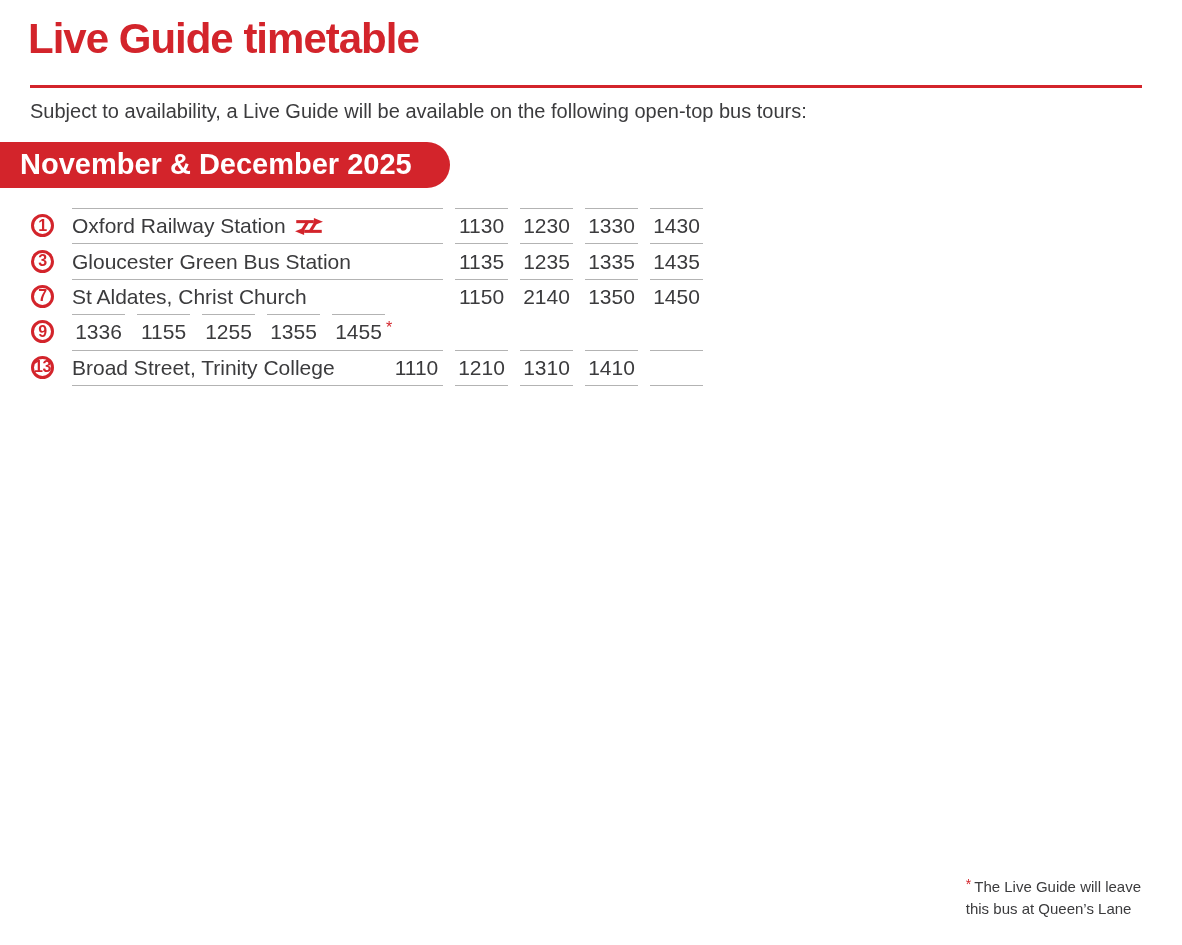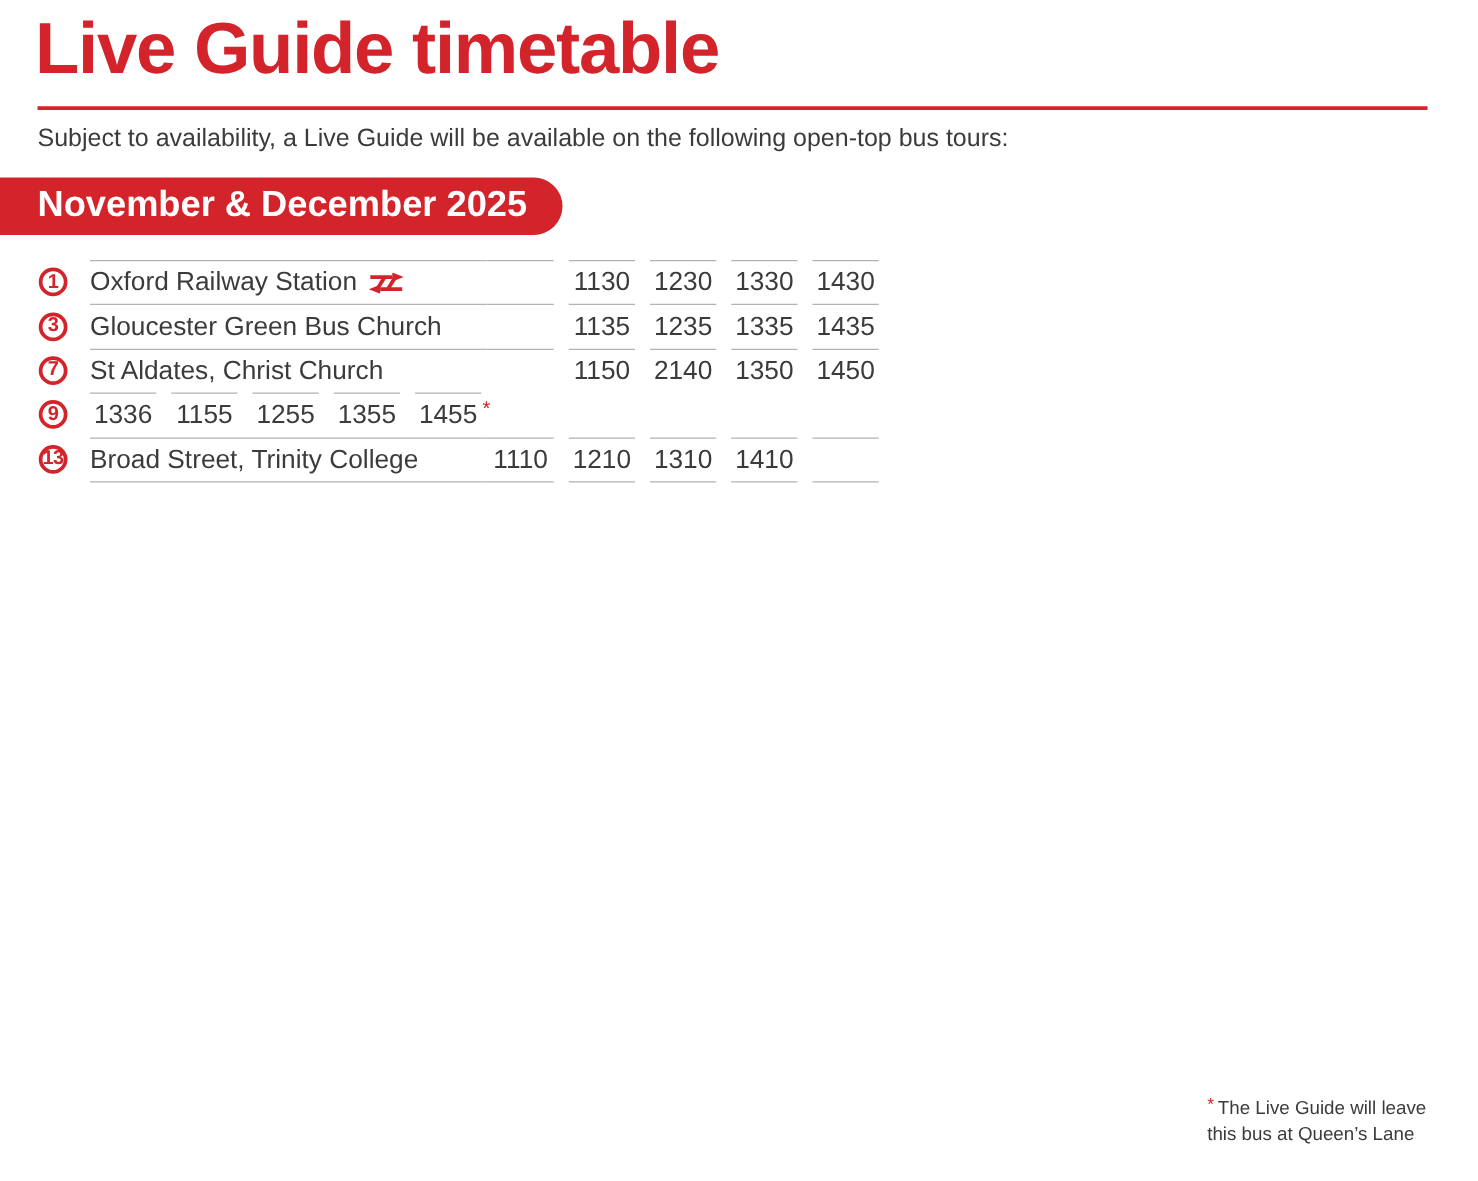--- a/index.html
+++ b/index.html
@@ -14,38 +14,38 @@
     width:1182px;height:945px;
     background:var(--white);
     font-family:"Liberation Sans", sans-serif;
     position:relative;
     overflow:hidden;
   }
   .page{position:absolute;inset:0;}
 
   .title{
     position:absolute;left:28px;top:6px;margin:0;
-    font-size:58px;line-height:66px;font-weight:bold;
+    font-size:42px;line-height:66px;font-weight:bold;
     color:var(--red);letter-spacing:-1px;white-space:nowrap;
   }
   .rule{
     position:absolute;left:30px;top:85px;
     width:1112px;height:3px;background:var(--red);
   }
   .subtitle{
     position:absolute;left:30px;top:98px;margin:0;
     font-size:20px;line-height:26px;color:var(--text);white-space:nowrap;
   }
   .banner{
     position:absolute;left:0;top:142px;
     width:450px;height:46px;
     background:var(--red);
     border-radius:0 23px 23px 0;
     color:var(--white);font-weight:bold;font-size:29px;line-height:45px;
-    padding-left:30px;white-space:nowrap;
+    padding-left:20px;white-space:nowrap;
   }
 
   .timetable{position:absolute;left:30px;top:208px;}
   .row{display:flex;align-items:stretch;height:35.4px;}
   .cell-badge{width:42px;display:flex;align-items:center;}
   .badge{
     width:23px;height:23px;margin-left:1px;
     border:3px solid var(--red);border-radius:50%;
     color:var(--red);font-weight:bold;font-size:16px;
     display:flex;align-items:center;justify-content:center;
@@ -115,21 +115,21 @@
         <div class="cell-time">1130</div>
         <div class="cell-time">1230</div>
         <div class="cell-time">1330</div>
         <div class="cell-time">1430</div>
       </div>
       <div class="row">
     <div class="cell-badge">
       <div class="badge">3</div>
     </div>
     <div class="cell-name">
-      <span class="name-text">Gloucester Green Bus Church</span>
+      <span class="name-text">Gloucester Green Bus Station</span>
 
     </div>
   <div class="cell-time first"></div>
         <div class="cell-time">1135</div>
         <div class="cell-time">1235</div>
         <div class="cell-time">1335</div>
         <div class="cell-time">1435</div>
       </div>
       <div class="row">
     <div class="cell-badge">

